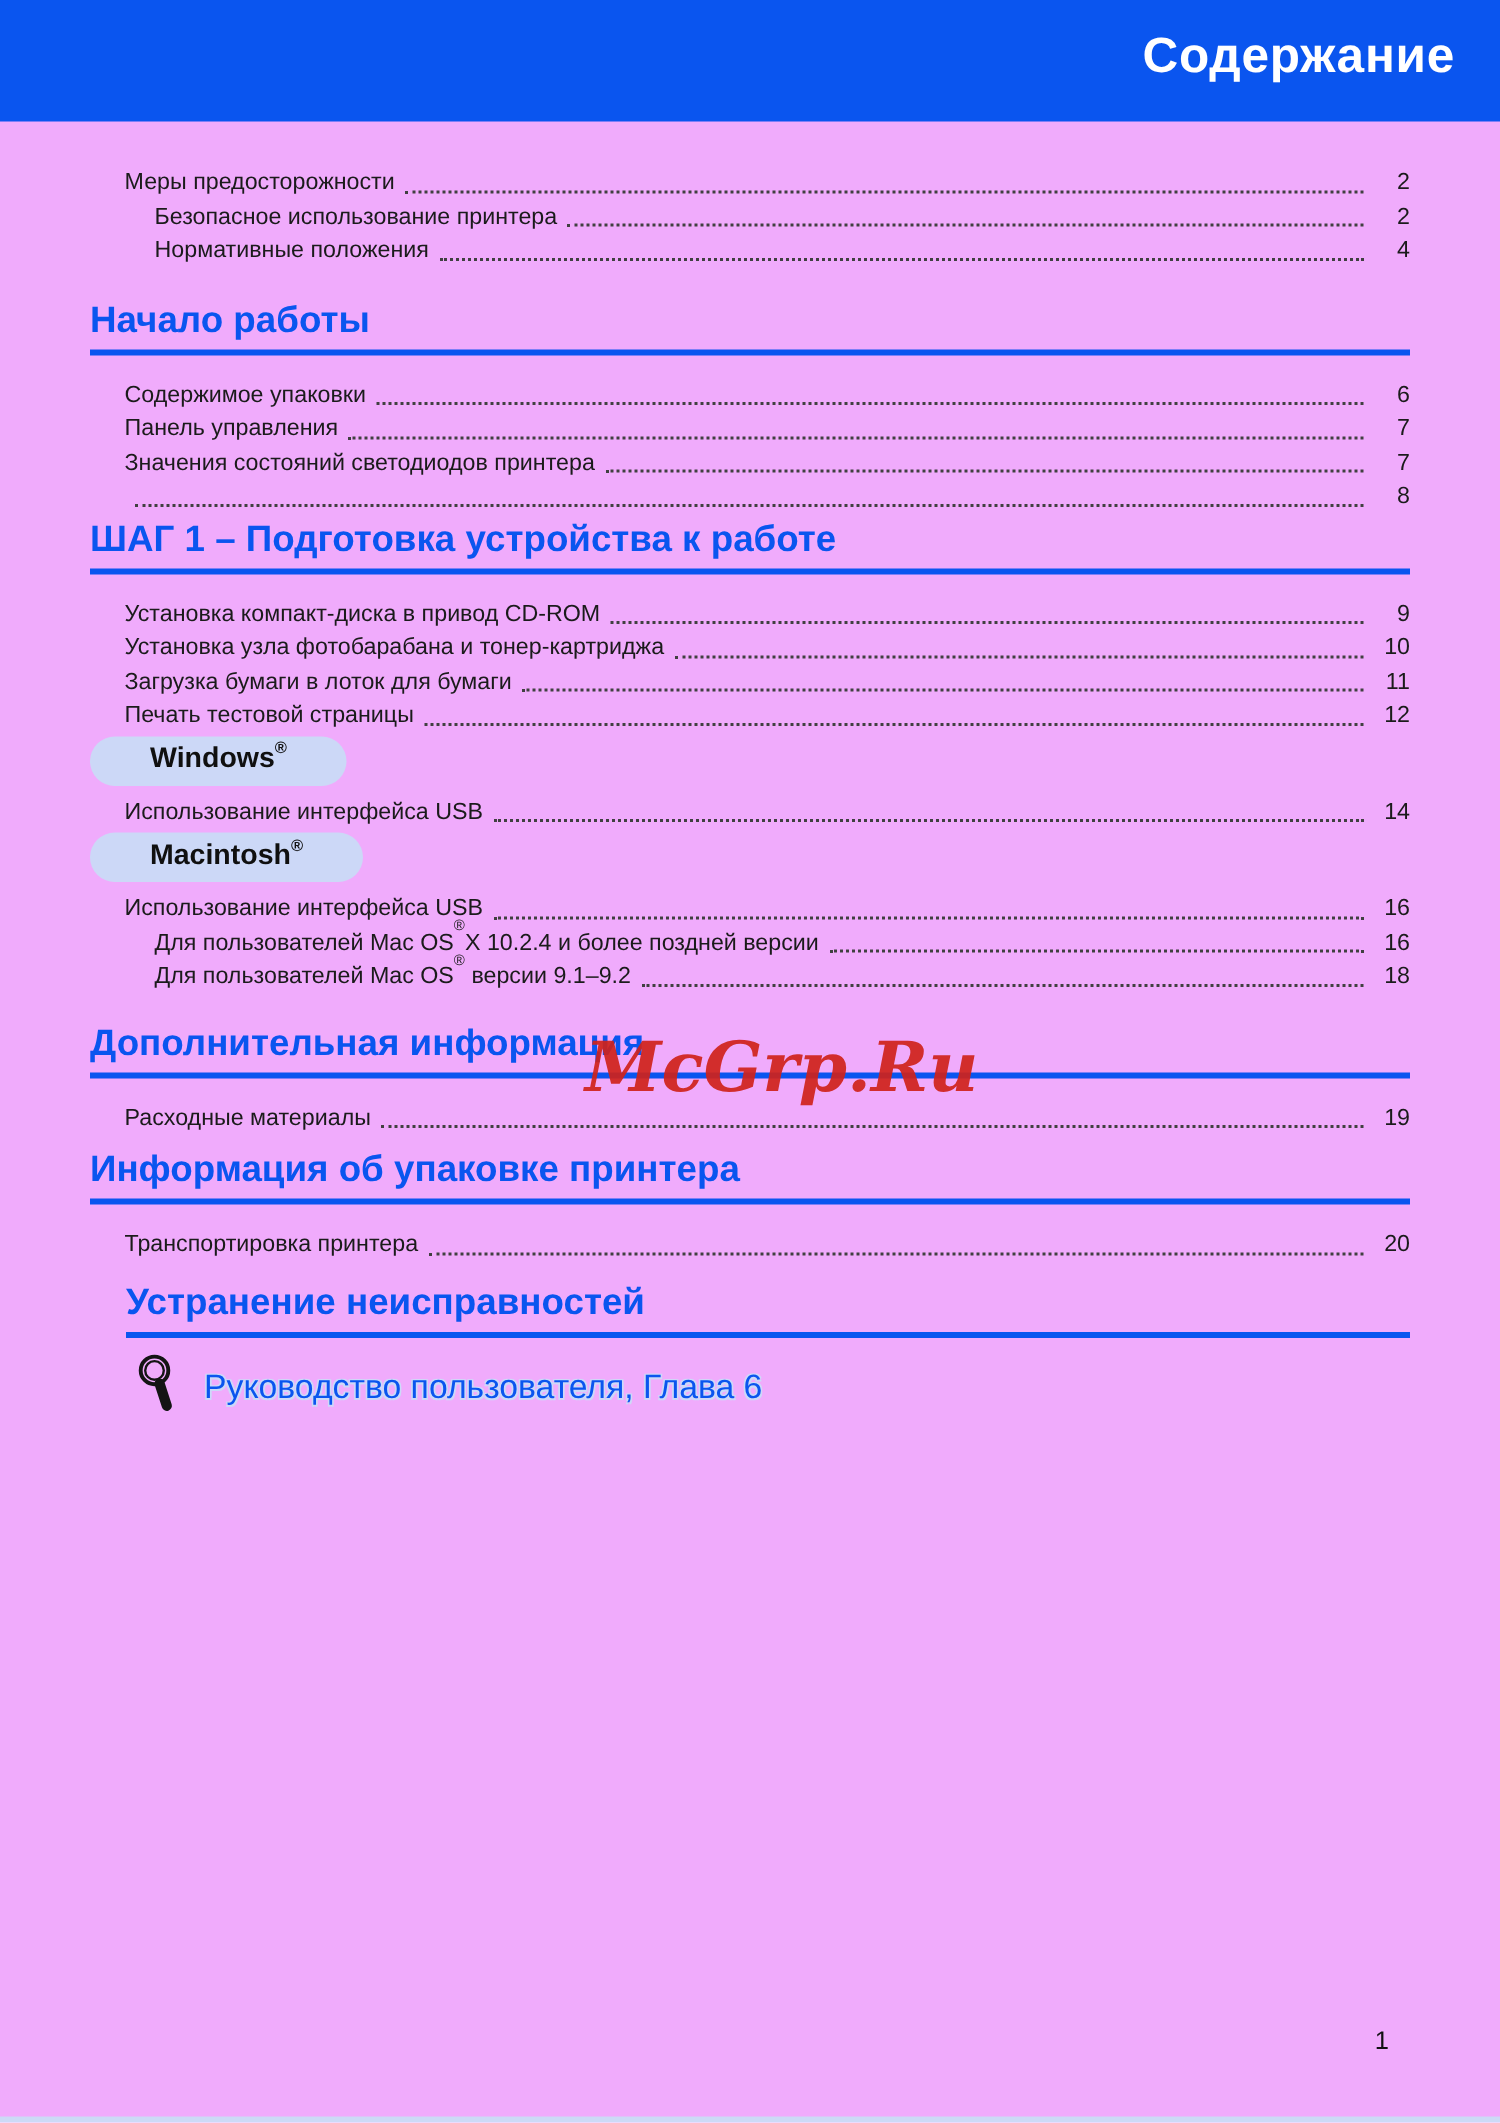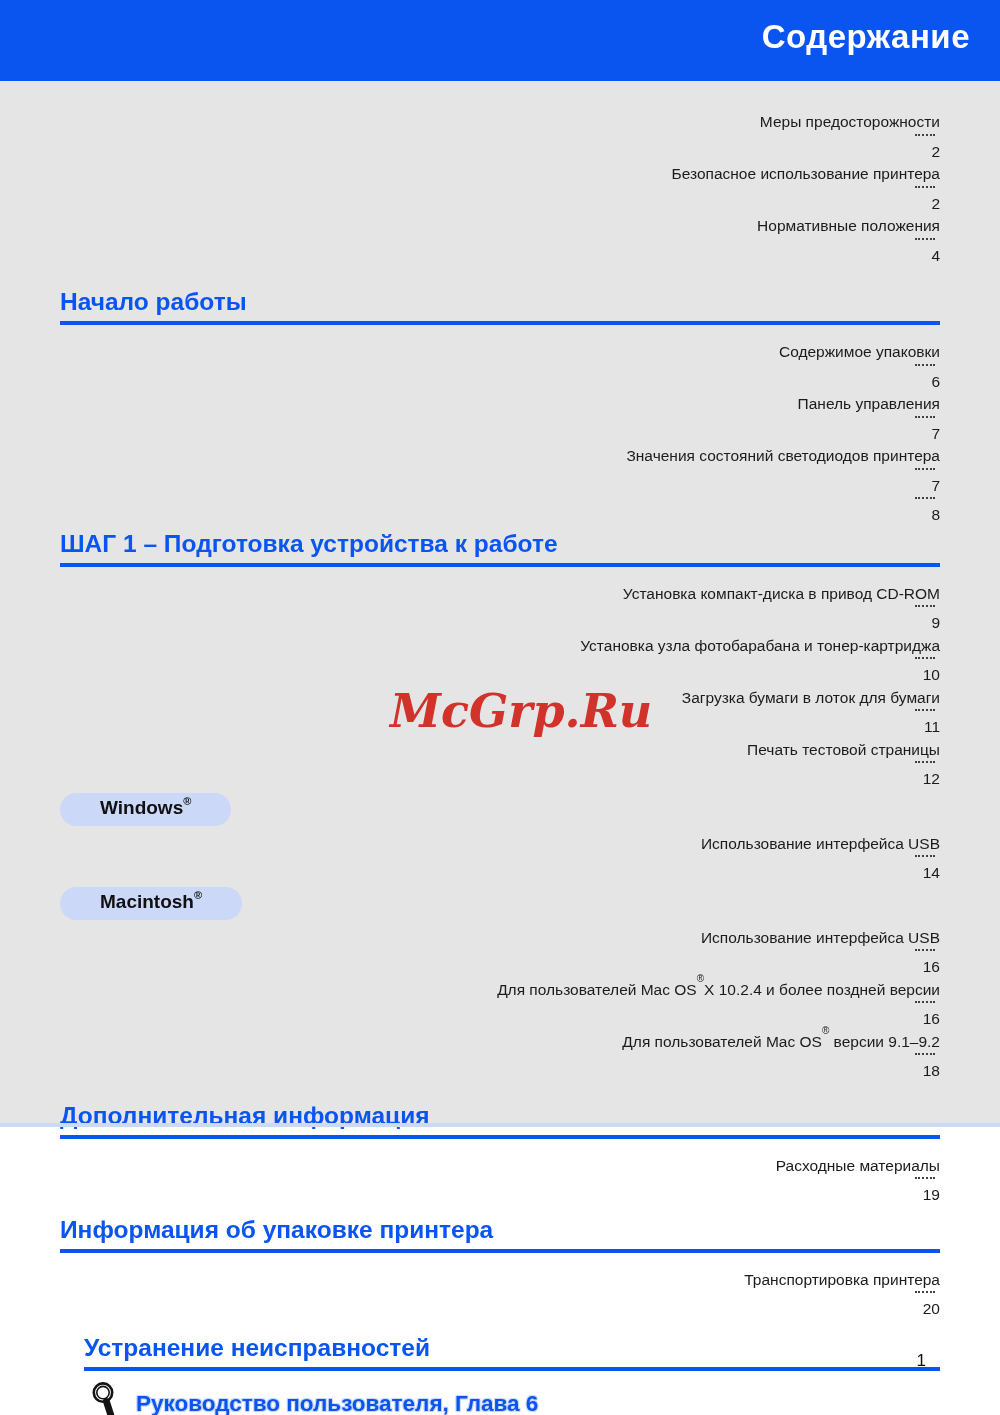--- a/index.html
+++ b/index.html
@@ -9,21 +9,21 @@
     --text:#1b1b1b;
   }
   *{margin:0;padding:0;box-sizing:border-box;}
   html,body{background:#ffffff;}
   body{
     width:1000px;height:1415px;
     font-family:"Liberation Sans","DejaVu Sans",sans-serif;
     color:var(--text);
     position:relative;overflow:hidden;
   }
-  .page{position:relative;width:1000px;height:1127px;background:#e5e5e5;}
+  .page{position:relative;width:1000px;height:1415px;background:#f0abfc;}
 
   
   .topbar{
     position:absolute;top:0;left:0;width:100%;height:81px;
     background:var(--accent);
     display:flex;align-items:center;justify-content:flex-end;
     padding:0 30px 8px 0;
   }
   .topbar .title{
     color:#fff;font-size:33px;font-weight:bold;letter-spacing:0.5px;
@@ -50,24 +50,23 @@
   .content h2:nth-of-type(6){margin-top:4px;}
 
   
   .entries{margin-top:16px;}
   .content > .entries:first-child{margin-top:0;}
   .pill + .entries{margin-top:7px;}
   .entries + .pill{margin-top:2px;text-align:right;}
   h2 + .pill{margin-top:18px;}
 
   .toc-row{
-    display:flex;align-items:flex-end;
+    display:flex;
     font-size:15.5px;line-height:22.5px;
     padding-left:23px;
-    flex-direction:column;
   }
   .toc-row.indent{padding-left:43px;}
   .toc-row .lbl{white-space:nowrap;}
   .toc-row .leader{
     flex:1 1 auto;min-width:20px;
     border-bottom:2px dotted #404040;
     margin:0 5px 5px 7px;
   }
   .toc-row .pg{
     width:26px;text-align:right;white-space:nowrap;
@@ -86,21 +85,21 @@
   }
   .pill sup.reg{font-size:11px;top:-7px;}
 
   
   .ref{
     margin-top:10px;
     display:flex;align-items:center;gap:16px;
     padding-left:28px;
   }
   .ref .ref-label{
-    color:var(--accent);font-size:22.5px;font-weight:bold;
+    color:var(--accent);font-size:22.5px;font-weight:normal;
     text-shadow:-1px -1px 0 #cdd9f8, 1px -1px 0 #cdd9f8, -1px 1px 0 #cdd9f8, 1px 1px 0 #cdd9f8;
   }
 
   
   .watermark{
     position:absolute;left:390px;top:684px;
     font-family:"DejaVu Serif","Liberation Serif",serif;
     font-style:italic;font-weight:bold;
     font-size:46px;color:var(--wm);opacity:0.92;
     pointer-events:none;white-space:nowrap;

